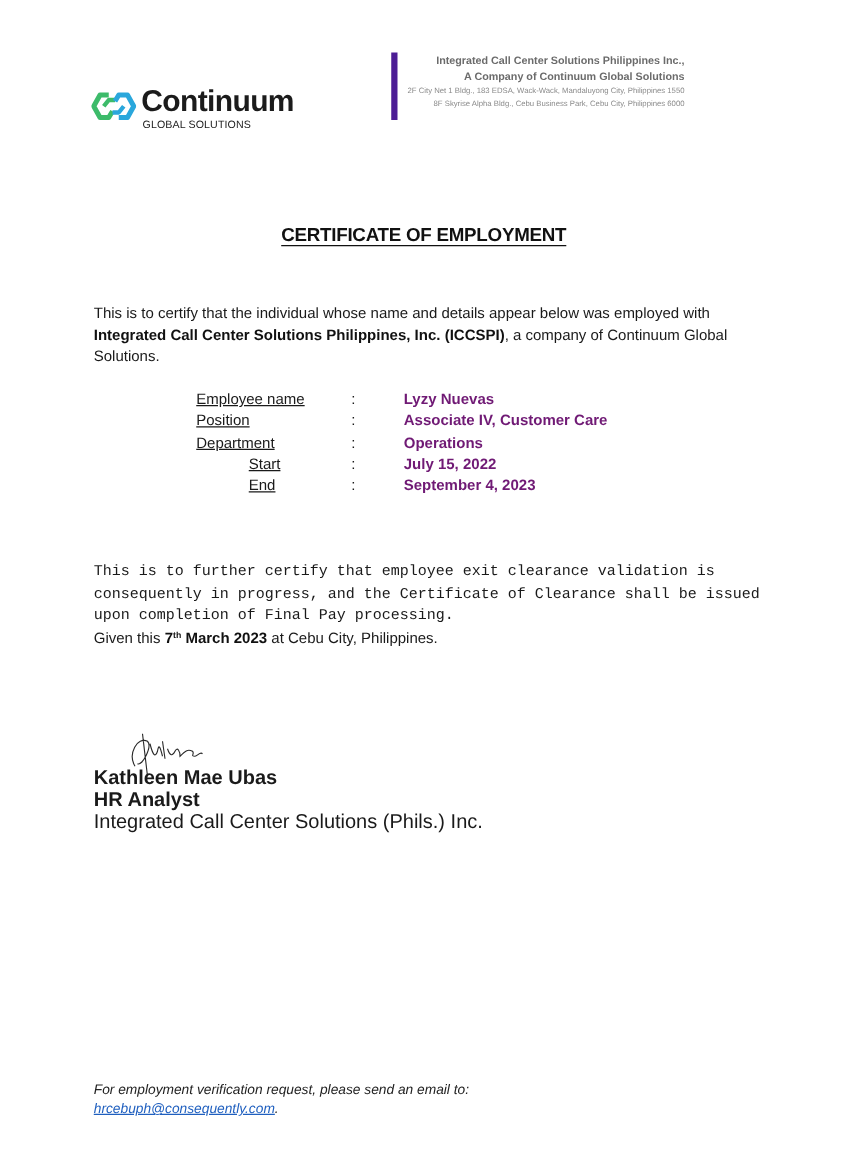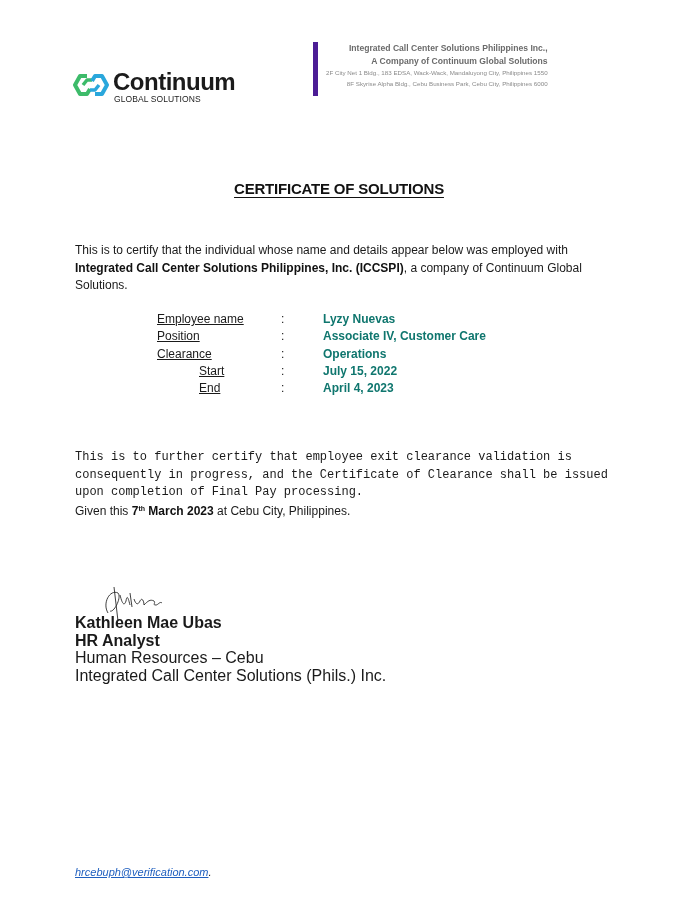--- a/index.html
+++ b/index.html
@@ -22,21 +22,21 @@
            text-decoration: underline; text-underline-offset: 3px; color: #111; letter-spacing: -0.2px; }
   .para { font-size: 12px; line-height: 17.5px; color: #1a1a1a; }
   .p1 { left: 75px; top: 242px; width: 540px; }
   b { font-weight: bold; color: #111; }
   
   .details { left: 157px; top: 311px; font-size: 12px; }
   .row { display: flex; height: 17.3px; line-height: 17.3px; }
   .lbl { width: 124px; text-decoration: underline; }
   .lbl.indent { padding-left: 42px; width: 82px; }
   .colon { width: 42px; }
-  .val { font-weight: bold; color: #0f766e; }
+  .val { font-weight: bold; color: #701a75; }
   .p2 { left: 75px; top: 449px; width: 545px; font-family: Liberation Mono, monospace; }
   .p3 { left: 75px; top: 500px; }
   sup { font-size: 7px; vertical-align: 4px; }
   
   .sig { left: 100px; top: 583px; width: 70px; height: 40px; }
   .signer { left: 75px; top: 614px; font-size: 16px; line-height: 17.5px; }
   
   .footer { left: 75px; top: 865px; font-size: 11px; line-height: 15px; font-style: italic; color: #222; }
   .footer a { color: #1f5fbf; text-decoration: underline; }
 </style>
@@ -56,62 +56,62 @@
   </div>
 </div>
 
 <div class="abs lh">
   <div class="lh-1">Integrated Call Center Solutions Philippines Inc.,</div>
   <div class="lh-2">A Company of Continuum Global Solutions</div>
   <div class="lh-3">2F City Net 1 Bldg., 183 EDSA, Wack-Wack, Mandaluyong City, Philippines 1550</div>
   <div class="lh-4">8F Skyrise Alpha Bldg., Cebu Business Park, Cebu City, Philippines 6000</div>
 </div>
 
-<div class="abs title">CERTIFICATE OF SOLUTIONS</div>
+<div class="abs title">CERTIFICATE OF EMPLOYMENT</div>
 
 <div class="abs para p1"><span>This is to certify that the individual whose name and details appear below was employed with </span><b>Integrated Call Center Solutions Philippines, Inc. (ICCSPI)</b><span>, a company of Continuum Global Solutions.</span></div>
 
 <div class="abs details">
   <div class="row">
     <div class="lbl">Employee name</div>
     <div class="colon">:</div>
     <div class="val">Lyzy Nuevas</div>
   </div>
   <div class="row">
     <div class="lbl">Position</div>
     <div class="colon">:</div>
     <div class="val">Associate IV, Customer Care</div>
   </div>
   <div class="row">
-    <div class="lbl">Clearance</div>
+    <div class="lbl">Department</div>
     <div class="colon">:</div>
     <div class="val">Operations</div>
   </div>
   <div class="row">
     <div class="lbl indent">Start</div>
     <div class="colon">:</div>
     <div class="val">July 15, 2022</div>
   </div>
   <div class="row">
     <div class="lbl indent">End</div>
     <div class="colon">:</div>
-    <div class="val">April 4, 2023</div>
+    <div class="val">September 4, 2023</div>
   </div>
 </div>
 
 <div class="abs para p2">This is to further certify that employee exit clearance validation is consequently in progress, and the Certificate of Clearance shall be issued upon completion of Final Pay processing.</div>
 
 <div class="abs para p3"><span>Given this </span><b><span>7</span><sup>th</sup><span> March 2023</span></b><span> at Cebu City, Philippines.</span></div>
 
 <svg class="abs sig" viewBox="0 0 70 40">
   <path d="M8 30 C2 20 10 6 18 10 C22 14 14 30 10 28 M14 4 L18 38 M20 12 C22 20 24 24 26 18 C27 12 28 14 30 22 M30 10 L32 24 M34 16 C36 22 38 22 40 18 C42 14 44 18 44 22 C48 18 50 16 54 18 C56 20 52 22 56 22 C58 22 60 18 62 20" fill="none" stroke="#2a2a2a" stroke-width="0.9"></path>
 </svg>
 
 <div class="abs signer">
   <div style="font-weight:bold">Kathleen Mae Ubas</div>
   <div style="font-weight:bold">HR Analyst</div>
-  <div>Human Resources – Cebu</div>
   <div>Integrated Call Center Solutions (Phils.) Inc.</div>
 </div>
 
 <div class="abs footer">
-  <div><a href="#">hrcebuph@verification.com</a><span>.</span></div>
+  <div>For employment verification request, please send an email to:</div>
+  <div><a href="#">hrcebuph@consequently.com</a><span>.</span></div>
 </div>
 
 </body></html>

